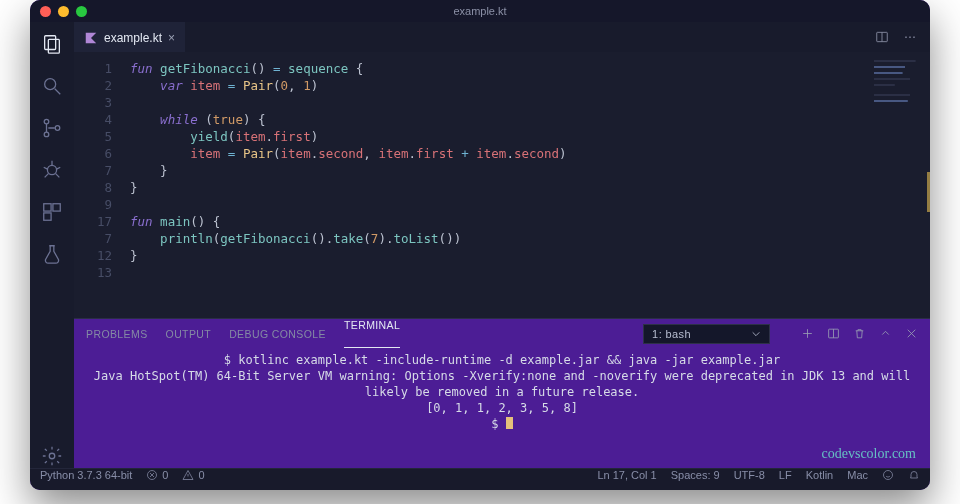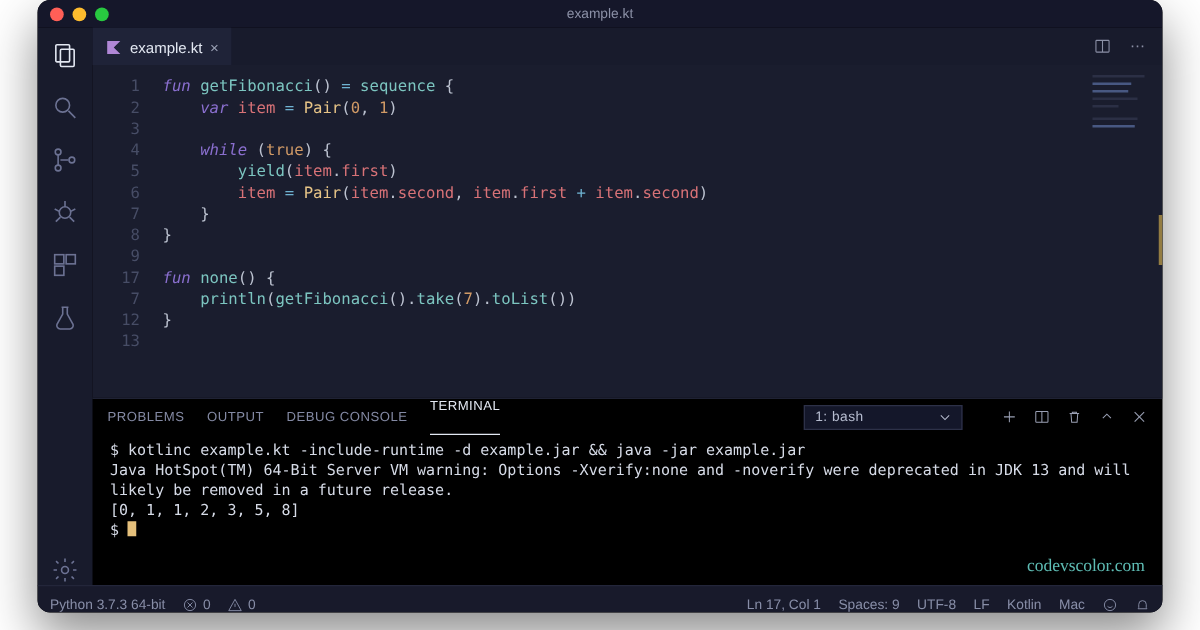--- a/index.html
+++ b/index.html
@@ -1,19 +1,19 @@
 <!DOCTYPE html>
 <html><head>
 <meta charset="utf-8">
 <style>
   * { box-sizing: border-box; margin: 0; padding: 0; }
   html, body { width: 960px; height: 504px; background: #fff; font-family: -apple-system, "Segoe UI", sans-serif; }
   .window {
     position: absolute; left: 30px; top: 0; width: 900px; height: 490px;
-    background: #000000; border-radius: 10px; overflow: hidden;
+    background: #4c1d95; border-radius: 10px; overflow: hidden;
     box-shadow: 0 18px 40px rgba(0,0,0,0.45);
     color: #c9d1dc; font-size: 12px;
   }
   
   .titlebar { height: 22px; background: #15172a; display:flex; align-items:center; position:relative; }
   .traffic { display:flex; gap:7px; padding-left:10px; }
   .dot { width:11px; height:11px; border-radius:50%; }
   .dot.red{background:#ff5f57;} .dot.yellow{background:#febc2e;} .dot.green{background:#28c840;}
   .title { position:absolute; left:0; right:0; text-align:center; font-size:11px; color:#8b90a6; }
   
@@ -64,25 +64,25 @@
   .panel { height:150px; border-top:1px solid #2a2e45; display:flex; flex-direction:column; }
   .panel-tabs { display:flex; align-items:center; height:30px; padding:0 12px; gap:18px; font-size:10.5px; letter-spacing:.4px; color:#848aa4; }
   .panel-tabs .ptab { cursor:default; }
   .panel-tabs .ptab.active { color:#e3e8f2; border-bottom:1px solid #e3e8f2; padding-bottom:16px; }
   .panel-tabs .flex { flex:1; }
   .term-select { display:flex; align-items:center; gap:60px; height:20px; padding:0 8px; background:#14172a; border:1px solid #2d3148; font-size:11px; color:#b7bdd0; }
   .term-select svg { width:10px; height:10px; stroke:currentColor; fill:none; }
   .panel-actions { display:flex; gap:12px; align-items:center; color:#9aa0b4; margin-left:12px; }
   .panel-actions span { width:14px; display:inline-flex; justify-content:center; }
   .panel-actions svg { width:13px; height:13px; stroke:currentColor; fill:none; stroke-width:1.5; }
-  .terminal { flex:1; padding:4px 14px; font-family: Menlo, Consolas, monospace; font-size:12px; line-height:16px; color:#d6dbe7; white-space:pre-wrap; position:relative; }
+  .terminal { flex:1; padding:4px 14px; font-family: Menlo, Consolas, monospace; font-size:12px; line-height:16px; color:#d6dbe7; white-space:pre-wrap; position:relative;text-align:center; }
   .cursor { display:inline-block; width:7px; height:12px; background:#e5c07b; vertical-align:-1px; }
   .watermark { position:absolute; right:14px; bottom:6px; color:#69d1c8; font-family: "Segoe Script", cursive; font-size:14px; opacity:.9; }
   
-  .statusbar { height:22px; background:#181a2b; border-top:1px solid #23263a; display:flex; align-items:flex-end; font-size:11px; color:#888ea8; padding:0 10px; gap:14px; }
+  .statusbar { height:22px; background:#181a2b; border-top:1px solid #23263a; display:flex; align-items:flex-start; font-size:11px; color:#888ea8; padding:0 10px; gap:14px; }
   .statusbar .flex { flex:1; }
   .statusbar .item { display:flex; align-items:center; gap:4px; }
   .statusbar svg { width:12px; height:12px; stroke:currentColor; fill:none; stroke-width:1.5; }
 </style>
 </head>
 <body>
 
 <div class="window">
 
   <div class="titlebar">
@@ -187,21 +187,21 @@
         </div>
         <div class="code"><span class="kw">fun</span> <span class="fn">getFibonacci</span><span class="par">()</span> <span class="op">=</span> <span class="fn">sequence</span> <span class="par">{</span>
     <span class="kw">var</span> <span class="id">item</span> <span class="op">=</span> <span class="cls">Pair</span><span class="par">(</span><span class="num">0</span><span class="par">,</span> <span class="num">1</span><span class="par">)</span>
 
     <span class="kw">while</span> <span class="par">(</span><span class="bool">true</span><span class="par">)</span> <span class="par">{</span>
         <span class="fn">yield</span><span class="par">(</span><span class="id">item</span><span class="par">.</span><span class="prop">first</span><span class="par">)</span>
         <span class="id">item</span> <span class="op">=</span> <span class="cls">Pair</span><span class="par">(</span><span class="id">item</span><span class="par">.</span><span class="prop">second</span><span class="par">,</span> <span class="id">item</span><span class="par">.</span><span class="prop">first</span> <span class="op">+</span> <span class="id">item</span><span class="par">.</span><span class="prop">second</span><span class="par">)</span>
     <span class="par">}</span>
 <span class="par">}</span>
 
-<span class="kw">fun</span> <span class="fn">none</span><span class="par">()</span> <span class="par">{</span>
+<span class="kw">fun</span> <span class="fn">main</span><span class="par">()</span> <span class="par">{</span>
     <span class="fn">println</span><span class="par">(</span><span class="fn">getFibonacci</span><span class="par">().</span><span class="fn">take</span><span class="par">(</span><span class="num">7</span><span class="par">).</span><span class="fn">toList</span><span class="par">())</span>
 <span class="par">}</span>
 </div>
         <div class="minimap"></div>
         <div class="scroll-indicator"></div>
       </div>
 
       <div class="panel">
         <div class="panel-tabs">
           <span class="ptab">PROBLEMS</span>

